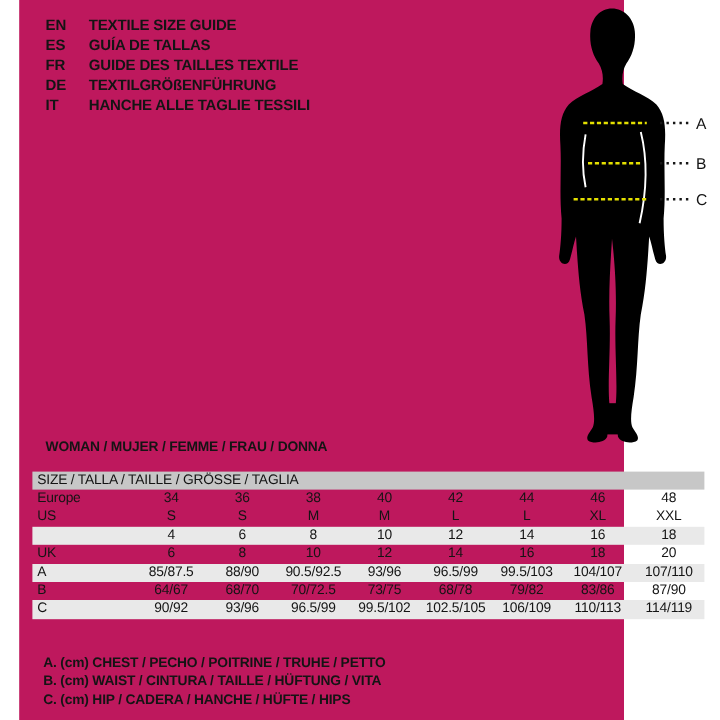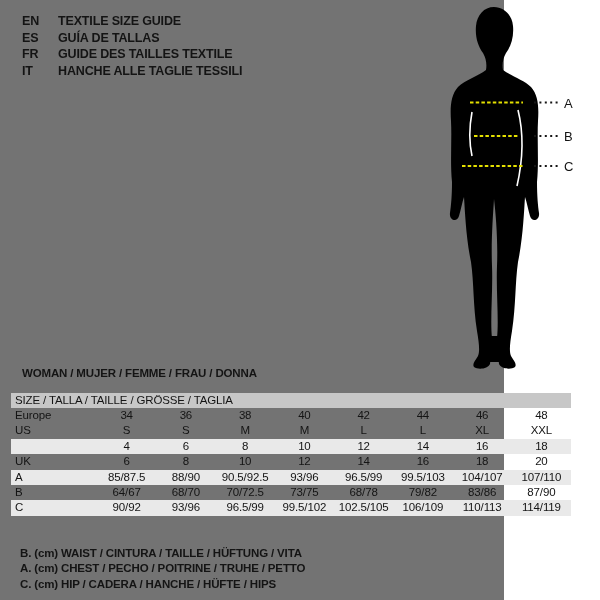--- a/index.html
+++ b/index.html
@@ -1,21 +1,21 @@
 <!DOCTYPE html>
 <html><head>
 <meta charset="utf-8">
 <style>
   html,body{margin:0;padding:0;}
   body{
     width:600px;height:600px;background:#ffffff;position:relative;overflow:hidden;
     font-family:"Liberation Sans","DejaVu Sans",sans-serif;color:#141414;
     letter-spacing:-0.15px;
   }
-  .canvas{position:absolute;inset:0;width:504px;height:600px;background:#737373;}
+  .canvas{position:absolute;inset:0;width:504px;height:600px;background:#be185d;margin-left:16px;}
 
   
   .lang-block{position:absolute;left:22px;top:13px;}
   .lang-row{display:flex;height:16.7px;line-height:16.7px;font-size:12.5px;font-weight:bold;}
   .lang-code{width:36px;flex:0 0 36px;}
   .lang-label{white-space:nowrap;}
 
   
   .figure-svg{position:absolute;left:420px;top:0;width:180px;height:380px;}
   .figure-svg text{font-family:"Liberation Sans","DejaVu Sans",sans-serif;font-size:13px;fill:#141414;}
@@ -45,20 +45,24 @@
       <span class="lang-code">EN</span>
       <span class="lang-label">TEXTILE SIZE GUIDE</span>
     </div>
     <div class="lang-row">
       <span class="lang-code">ES</span>
       <span class="lang-label">GUÍA DE TALLAS</span>
     </div>
     <div class="lang-row">
       <span class="lang-code">FR</span>
       <span class="lang-label">GUIDE DES TAILLES TEXTILE</span>
+    </div>
+    <div class="lang-row">
+      <span class="lang-code">DE</span>
+      <span class="lang-label">TEXTILGRÖßENFÜHRUNG</span>
     </div>
     <div class="lang-row">
       <span class="lang-code">IT</span>
       <span class="lang-label">HANCHE ALLE TAGLIE TESSILI</span>
     </div>
   </div>
 
   <svg class="figure-svg" viewBox="420 0 180 380">
     <g>
       <path fill="#000" d="
@@ -198,18 +202,18 @@
       <span class="t-cell">96.5/99</span>
       <span class="t-cell">99.5/102</span>
       <span class="t-cell">102.5/105</span>
       <span class="t-cell">106/109</span>
       <span class="t-cell">110/113</span>
       <span class="t-cell">114/119</span>
     </div>
   </div>
 
   <div class="legend">
+    <div class="legend-line">A. (cm) CHEST / PECHO / POITRINE / TRUHE / PETTO</div>
     <div class="legend-line">B. (cm) WAIST / CINTURA / TAILLE / HÜFTUNG / VITA</div>
-    <div class="legend-line">A. (cm) CHEST / PECHO / POITRINE / TRUHE / PETTO</div>
     <div class="legend-line">C. (cm) HIP / CADERA / HANCHE / HÜFTE / HIPS</div>
   </div>
 
 </div>
 
 </body></html>

